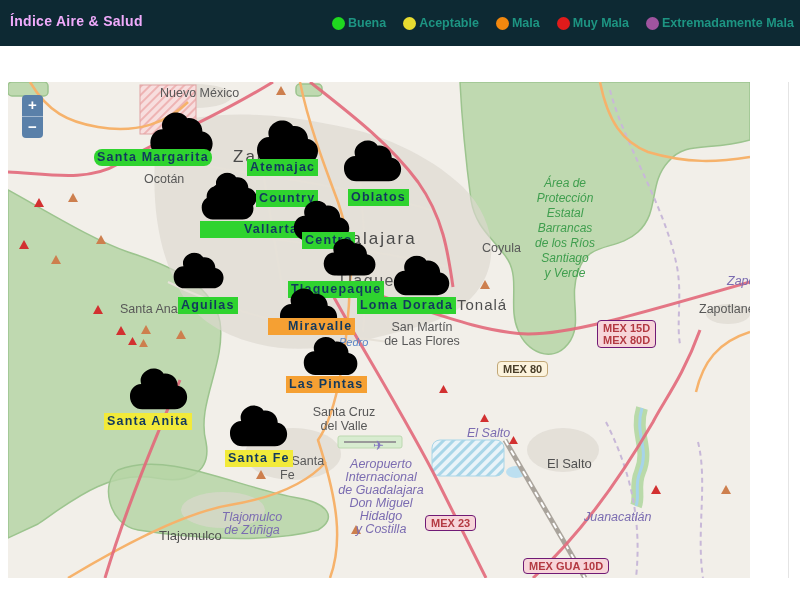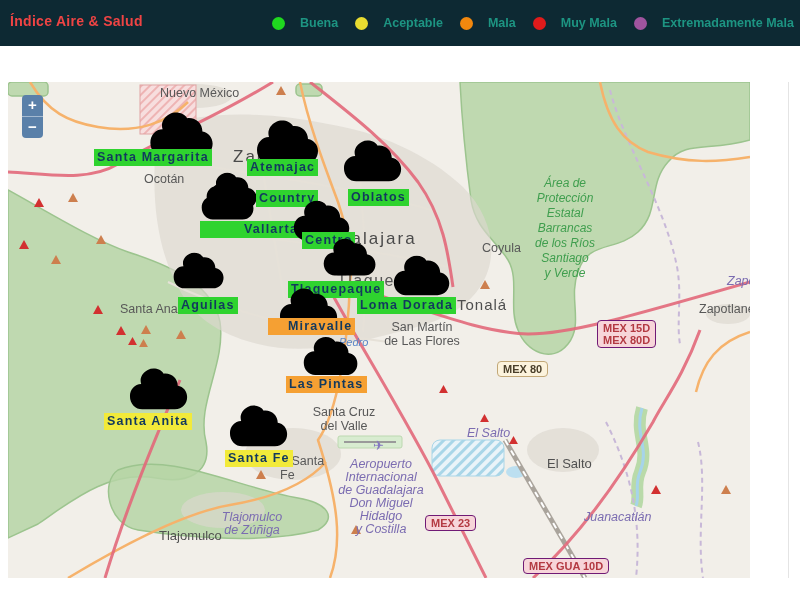--- a/index.html
+++ b/index.html
@@ -1,22 +1,22 @@
 <!DOCTYPE html>
 <html><head>
 <meta charset="utf-8">
 <style>
   html,body{margin:0;padding:0;background:#fff;font-family:"Liberation Sans",sans-serif;}
   .page{position:relative;width:800px;height:592px;background:#fff;overflow:hidden;}
 
   
   .hdr{position:absolute;left:0;top:0;width:800px;height:46px;background:#0d2933;}
-  .hdr-title{position:absolute;left:10px;top:13px;color:#ef4444;font-size:14px;font-weight:bold;letter-spacing:.3px;}
+  .hdr-title{position:absolute;left:10px;top:13px;color:#f0abfc;font-size:14px;font-weight:bold;letter-spacing:.3px;}
   .legend{position:absolute;right:6px;top:0;height:46px;display:flex;align-items:center;gap:17px;}
-  .leg-item{display:flex;align-items:center;gap:15px;color:#1d9482;font-weight:bold;font-size:12.5px;white-space:nowrap;}
+  .leg-item{display:flex;align-items:center;gap:3px;color:#1d9482;font-weight:bold;font-size:12.5px;white-space:nowrap;}
   .dot{width:13px;height:13px;border-radius:50%;flex:0 0 auto;}
 
   
   .map{position:absolute;left:8px;top:82px;width:742px;height:496px;background:#f2efe9;overflow:hidden;}
   .edge-line{position:absolute;left:788px;top:82px;width:1px;height:496px;background:#e4e4e4;}
 
   svg text{font-family:"Liberation Sans",sans-serif;}
   .t-big{font-size:17px;fill:#4a4a4a;letter-spacing:2px;}
   .t-med{font-size:16px;fill:#555;letter-spacing:1.5px;}
   .t-med2{font-size:15px;fill:#4e4e4e;letter-spacing:1px;}
@@ -244,21 +244,21 @@
     </div>
     <div class="badge tan" style="left:489px;top:279px;">MEX 80</div>
     <div class="badge" style="left:417px;top:433px;">MEX 23</div>
     <div class="badge" style="left:515px;top:476px;">MEX GUA 10D</div>
 
     
     <div class="station buena">
       <svg class="cloud" style="left:140px;top:30px;" width="68" height="49" viewBox="0 0 66 48">
           <use href="#cloud"></use>
         </svg>
-      <div class="st-label" style="left:86px;top:67px;">Santa Margarita</div>
+      <div class="st-label" style="left:86px;top:67px;border-radius:8px;">Santa Margarita</div>
     </div>
     <div class="station buena">
       <svg class="cloud" style="left:247px;top:38px;" width="66" height="48" viewBox="0 0 66 48">
           <use href="#cloud"></use>
         </svg>
       <div class="st-label" style="left:239px;top:77px;">Atemajac</div>
     </div>
     <div class="station buena">
       <svg class="cloud" style="left:197px;top:90px;" width="54" height="40" viewBox="0 0 66 48">
           <use href="#cloud"></use>

